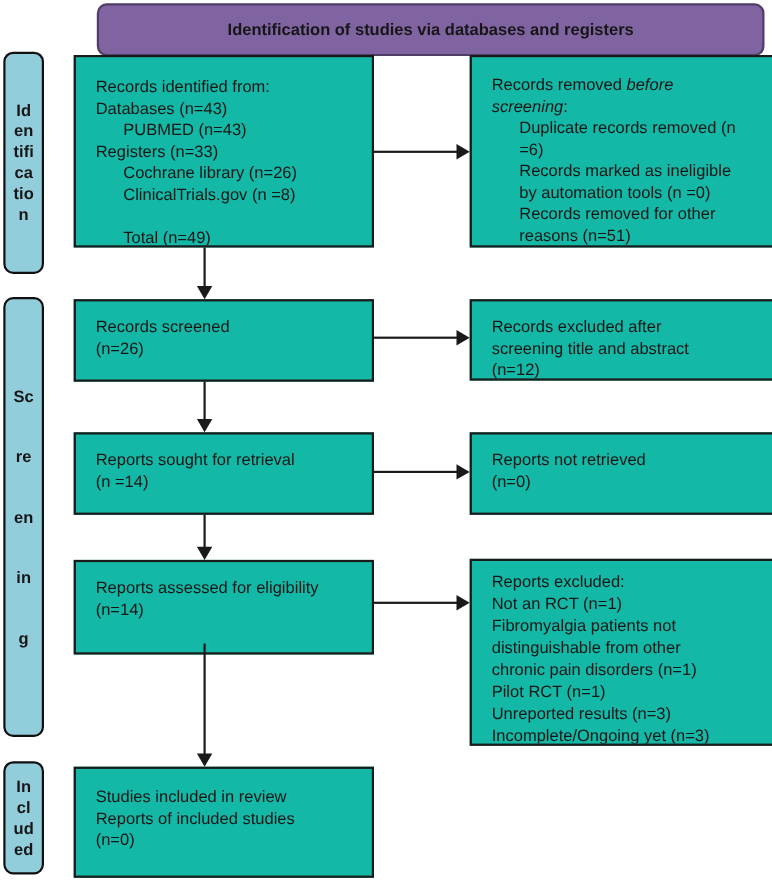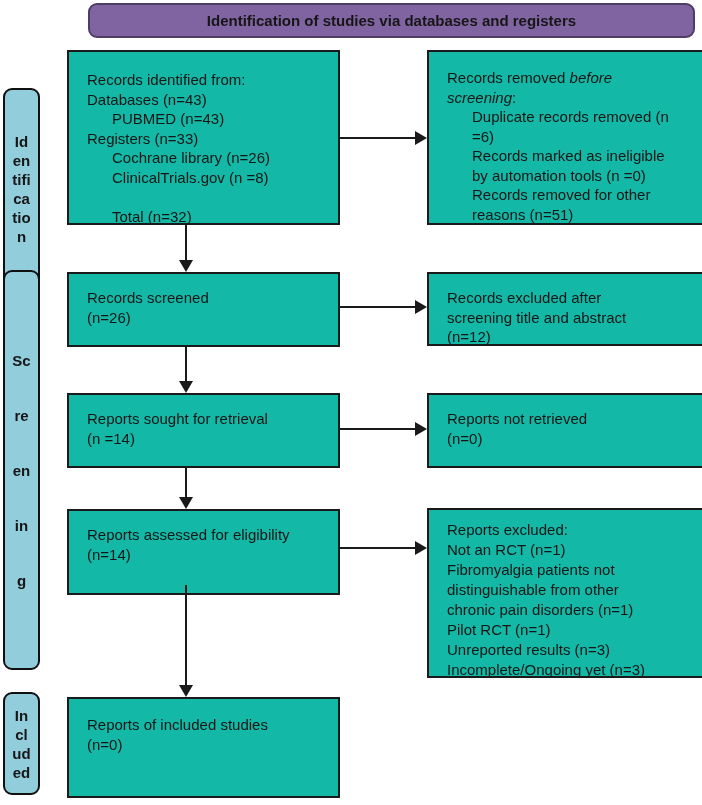--- a/index.html
+++ b/index.html
@@ -5,35 +5,35 @@
   :root{
     --header-fill:#8064A2; --header-border:#4E3D66;
     --stage-fill:#92CDDC; --stage-border:#101010;
     --box-border:#1A1A1A; --arrow:#1A1A1A; --ink:#161616;
   }
   *{margin:0;padding:0;box-sizing:border-box;}
   body{background:#ffffff;font-family:"Liberation Sans",sans-serif;}
   .canvas{position:relative;width:702px;height:805px;background:#ffffff;overflow:hidden;}
 
   .header{
-    position:absolute;left:88px;top:3px;width:607px;height:35px;
+    position:absolute;left:88px;top:3px;width:607px;height:48px;
     background:var(--header-fill);border:2px solid var(--header-border);
     border-radius:9px;display:flex;align-items:center;justify-content:center;
     font-size:15px;font-weight:bold;color:var(--ink);
   }
 
   .stage{
     position:absolute;left:3px;width:37px;
     background:var(--stage-fill);border:2px solid var(--stage-border);
     border-radius:9px;display:flex;flex-direction:column;
     align-items:center;justify-content:center;
     font-size:15px;font-weight:bold;color:var(--ink);line-height:19px;
     text-align:center;
   }
-  .stage-id{top:47px;height:202px;margin-top:41px;}
+  .stage-id{top:47px;height:202px;}
   .stage-sc{top:270px;height:400px;gap:36px;}
   .stage-in{top:692px;height:103px;}
 
   .box{
     position:absolute;background:#14b8a6;border:2px solid var(--box-border);
     font-size:15px;color:var(--ink);line-height:19.5px;
     padding:14px 6px 0 18px;white-space:pre-wrap;overflow:hidden;
   }
   .col-l{left:67px;width:273px;}
   .col-r{left:427px;width:289px;}
@@ -83,33 +83,33 @@
       <div class="ln">in</div>
       <div class="ln">g</div>
     </div>
   <div class="stage stage-in">
       <div class="ln">In</div>
       <div class="ln">cl</div>
       <div class="ln">ud</div>
       <div class="ln">ed</div>
     </div>
 
-  <div class="box col-l b1"><div class="ln">Records identified from:</div><div class="ln">Databases (n=43)</div><div class="ln">      PUBMED (n=43)</div><div class="ln">Registers (n=33)</div><div class="ln">      Cochrane library (n=26)</div><div class="ln">      ClinicalTrials.gov (n =8)</div><div class="ln">&nbsp;</div><div class="ln">      Total (n=32)</div></div>
+  <div class="box col-l b1"><div class="ln">Records identified from:</div><div class="ln">Databases (n=43)</div><div class="ln">      PUBMED (n=43)</div><div class="ln">Registers (n=33)</div><div class="ln">      Cochrane library (n=26)</div><div class="ln">      ClinicalTrials.gov (n =8)</div><div class="ln">&nbsp;</div><div class="ln">      Total (n=49)</div></div>
   <div class="box col-r r1"><div class="ln">Records removed <em>before</em></div><div class="ln"><em>screening</em>:</div><div class="ln">      Duplicate records removed (n</div><div class="ln">      =6)</div><div class="ln">      Records marked as ineligible</div><div class="ln">      by automation tools (n =0)</div><div class="ln">      Records removed for other</div><div class="ln">      reasons (n=51)</div></div>
 
   <div class="box col-l b2"><div class="ln">Records screened</div><div class="ln">(n=26)</div></div>
   <div class="box col-r r2"><div class="ln">Records excluded after</div><div class="ln">screening title and abstract</div><div class="ln">(n=12)</div></div>
 
   <div class="box col-l b3"><div class="ln">Reports sought for retrieval</div><div class="ln">(n =14)</div></div>
   <div class="box col-r r3"><div class="ln">Reports not retrieved</div><div class="ln">(n=0)</div></div>
 
   <div class="box col-l b4"><div class="ln">Reports assessed for eligibility</div><div class="ln">(n=14)</div></div>
   <div class="box col-r r4"><div class="ln">Reports excluded:</div><div class="ln">Not an RCT (n=1)</div><div class="ln">Fibromyalgia patients not</div><div class="ln">distinguishable from other</div><div class="ln">chronic pain disorders (n=1)</div><div class="ln">Pilot RCT (n=1)</div><div class="ln">Unreported results (n=3)</div><div class="ln">Incomplete/Ongoing yet (n=3)</div></div>
 
-  <div class="box col-l b5"><div class="ln">Reports of included studies</div><div class="ln">(n=0)</div></div>
+  <div class="box col-l b5"><div class="ln">Studies included in review</div><div class="ln">Reports of included studies</div><div class="ln">(n=0)</div></div>
 
   <div class="hline" style="left:340px;top:137px;width:77px;"></div>
   <div class="head-r" style="left:415px;top:131px;"></div>
 
   <div class="hline" style="left:340px;top:306px;width:77px;"></div>
   <div class="head-r" style="left:415px;top:300px;"></div>
 
   <div class="hline" style="left:340px;top:428px;width:77px;"></div>
   <div class="head-r" style="left:415px;top:422px;"></div>
 

